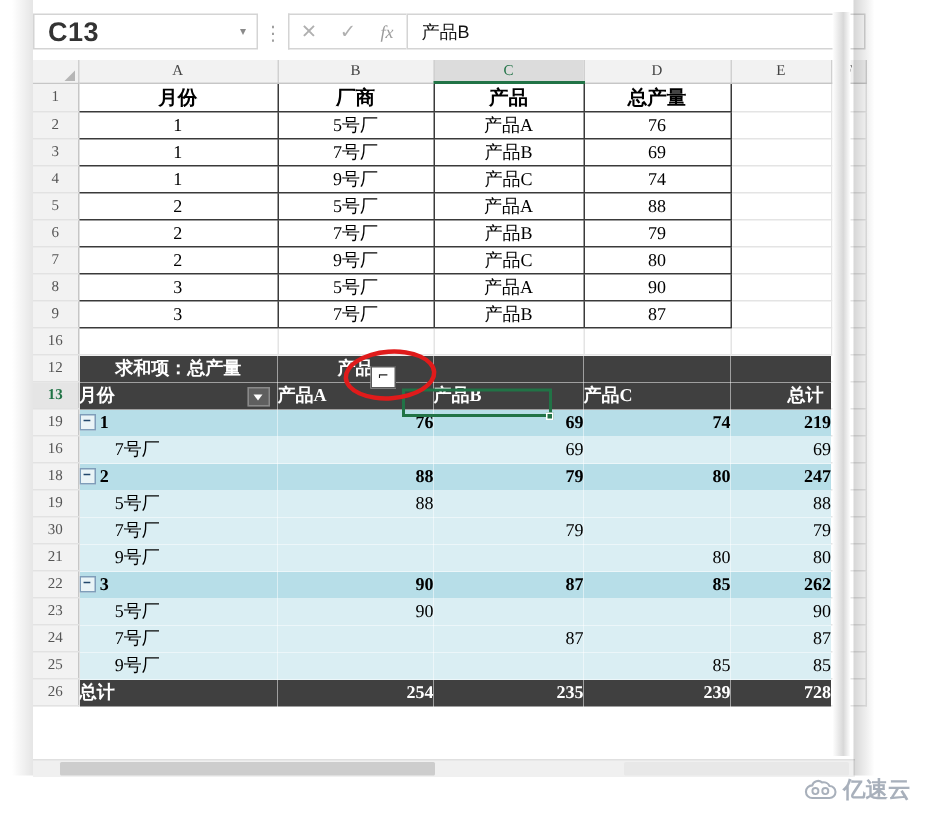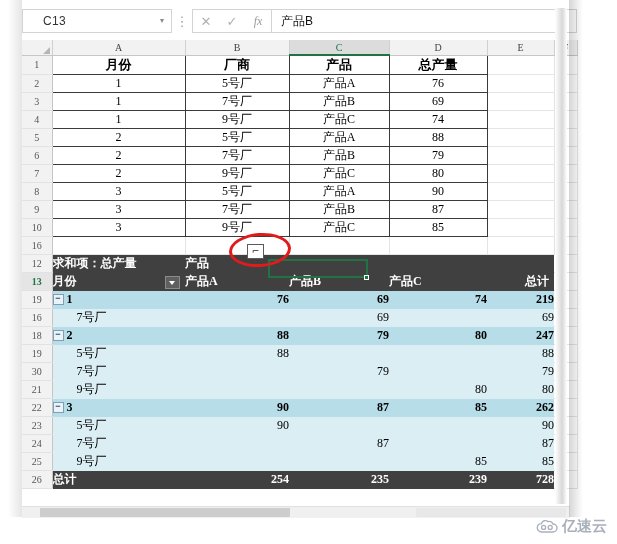--- a/index.html
+++ b/index.html
@@ -18,21 +18,21 @@
   
   #formula-row{
     position:absolute;left:0;top:0;width:555px;height:27px;
     display:flex;align-items:stretch;background:#ffffff;
   }
   .namebox{
     width:150px;height:24px;margin-top:1px;
     border:1px solid #d4d4d4;background:#fff;
     display:flex;align-items:center;box-sizing:border-box;
   }
-  .namebox .nb-text{flex:1;padding-left:20px;font-size:12px;color:#333;letter-spacing:.3px;}
+  .namebox .nb-text{flex:1;padding-left:9px;font-size:18px;color:#333;letter-spacing:.3px;font-weight:bold;}
   .namebox .nb-arrow{
     width:18px;text-align:center;color:#8a8a8a;font-size:8px;line-height:1;
   }
   .fb-dots{
     width:20px;display:flex;align-items:center;justify-content:center;
     color:#9a9a9a;font-size:11px;letter-spacing:0;line-height:1;
   }
   .fb-dots span{display:block;font-size:12px;transform:scaleY(1.1);}
   .fb-btns{
     display:flex;align-items:center;height:24px;margin-top:1px;
@@ -93,20 +93,21 @@
     font-family:"Liberation Serif","DejaVu Serif",serif;font-size:12px;
   }
   .src.hdr{font-weight:bold;font-size:13px;}
   .src.txt{font-size:12px;}
 
   
   .pv-title{
     background:#404040;color:#ffffff;font-weight:bold;font-size:12px;
     border-bottom:none;border-right:none;padding-left:4px;
     font-family:"Liberation Serif","DejaVu Serif",serif;
+    text-align:center;
   }
   .pv-hdr{
     background:#404040;color:#ffffff;font-weight:bold;font-size:12px;
     border-right:none;border-bottom:none;padding-left:4px;
     font-family:"Liberation Serif","DejaVu Serif",serif;
   }
   .pv-hdr.r{text-align:right;padding-right:5px;padding-left:0;}
   .pv-group{
     background:#b7dee8;font-weight:bold;font-size:12px;border-right:none;border-bottom:none;
     font-family:"Liberation Serif","DejaVu Serif",serif;
@@ -329,29 +330,20 @@
       </tr>
       <tr>
         <td class="rowhdr">9</td>
         <td class="cell src txt">3</td>
         <td class="cell src txt">7号厂</td>
         <td class="cell src txt">产品B</td>
         <td class="cell src txt">87</td>
         <td class="cell"></td>
         <td class="cell"></td>
       </tr>
-      <tr>
-        <td class="rowhdr">10</td>
-        <td class="cell src txt">3</td>
-        <td class="cell src txt">9号厂</td>
-        <td class="cell src txt">产品C</td>
-        <td class="cell src txt">85</td>
-        <td class="cell"></td>
-        <td class="cell"></td>
-      </tr>
 
       <tr>
         <td class="rowhdr">16</td>
         <td class="cell"></td>
         <td class="cell"></td>
         <td class="cell"></td>
         <td class="cell"></td>
         <td class="cell"></td>
         <td class="cell"></td>
       </tr>

